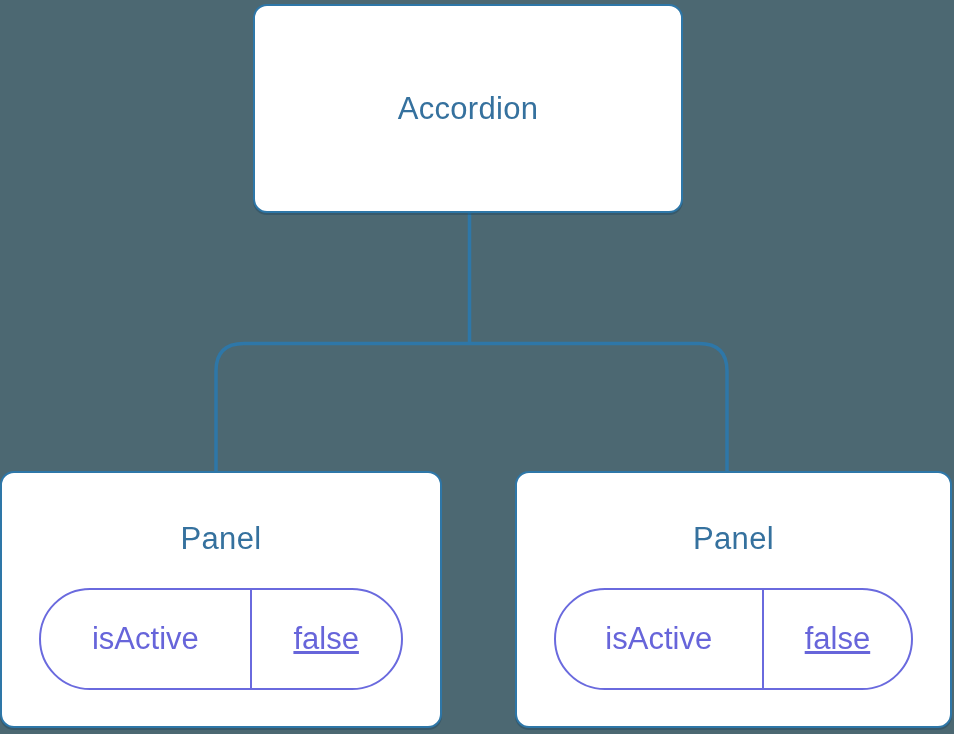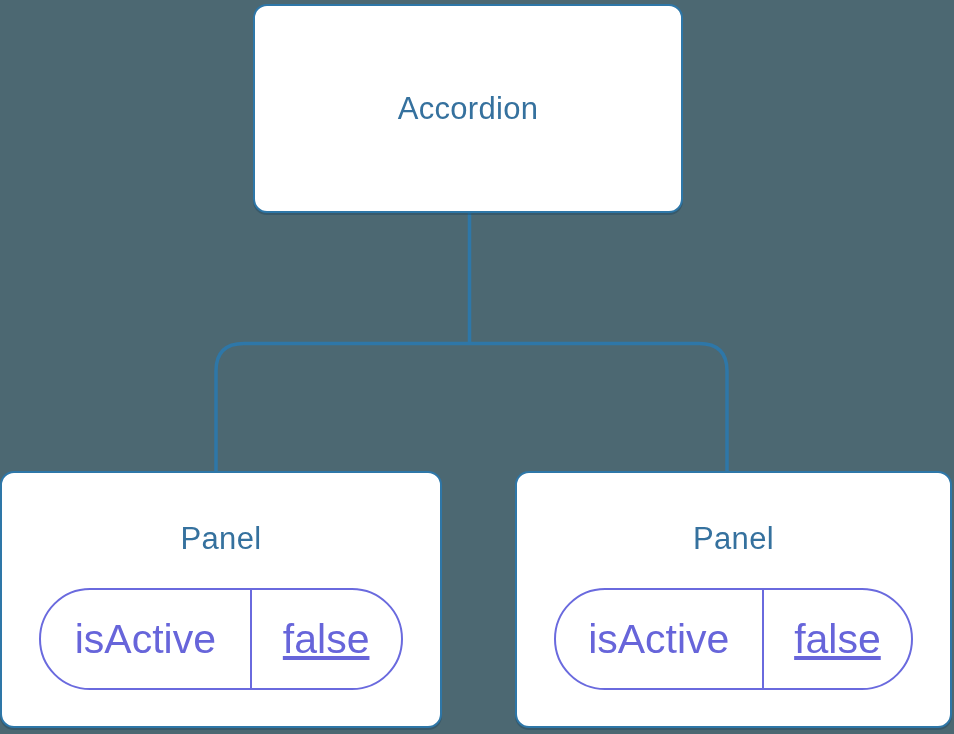--- a/index.html
+++ b/index.html
@@ -73,21 +73,21 @@
     border-radius: 60px;
     display: flex;
     overflow: hidden;
     background: var(--node-fill);
   }
   .prop-cell {
     display: flex;
     align-items: center;
     justify-content: center;
     color: var(--pill-text);
-    font-size: 41px;
+    font-size: 31px;
     font-weight: 400;
   }
   .prop-cell.name {
     flex: 0 0 58.5%;
     border-right: 2px solid var(--pill-border);
   }
   .prop-cell.value { flex: 1 1 auto; text-decoration: underline; }
 </style>
 </head>
 <body>

